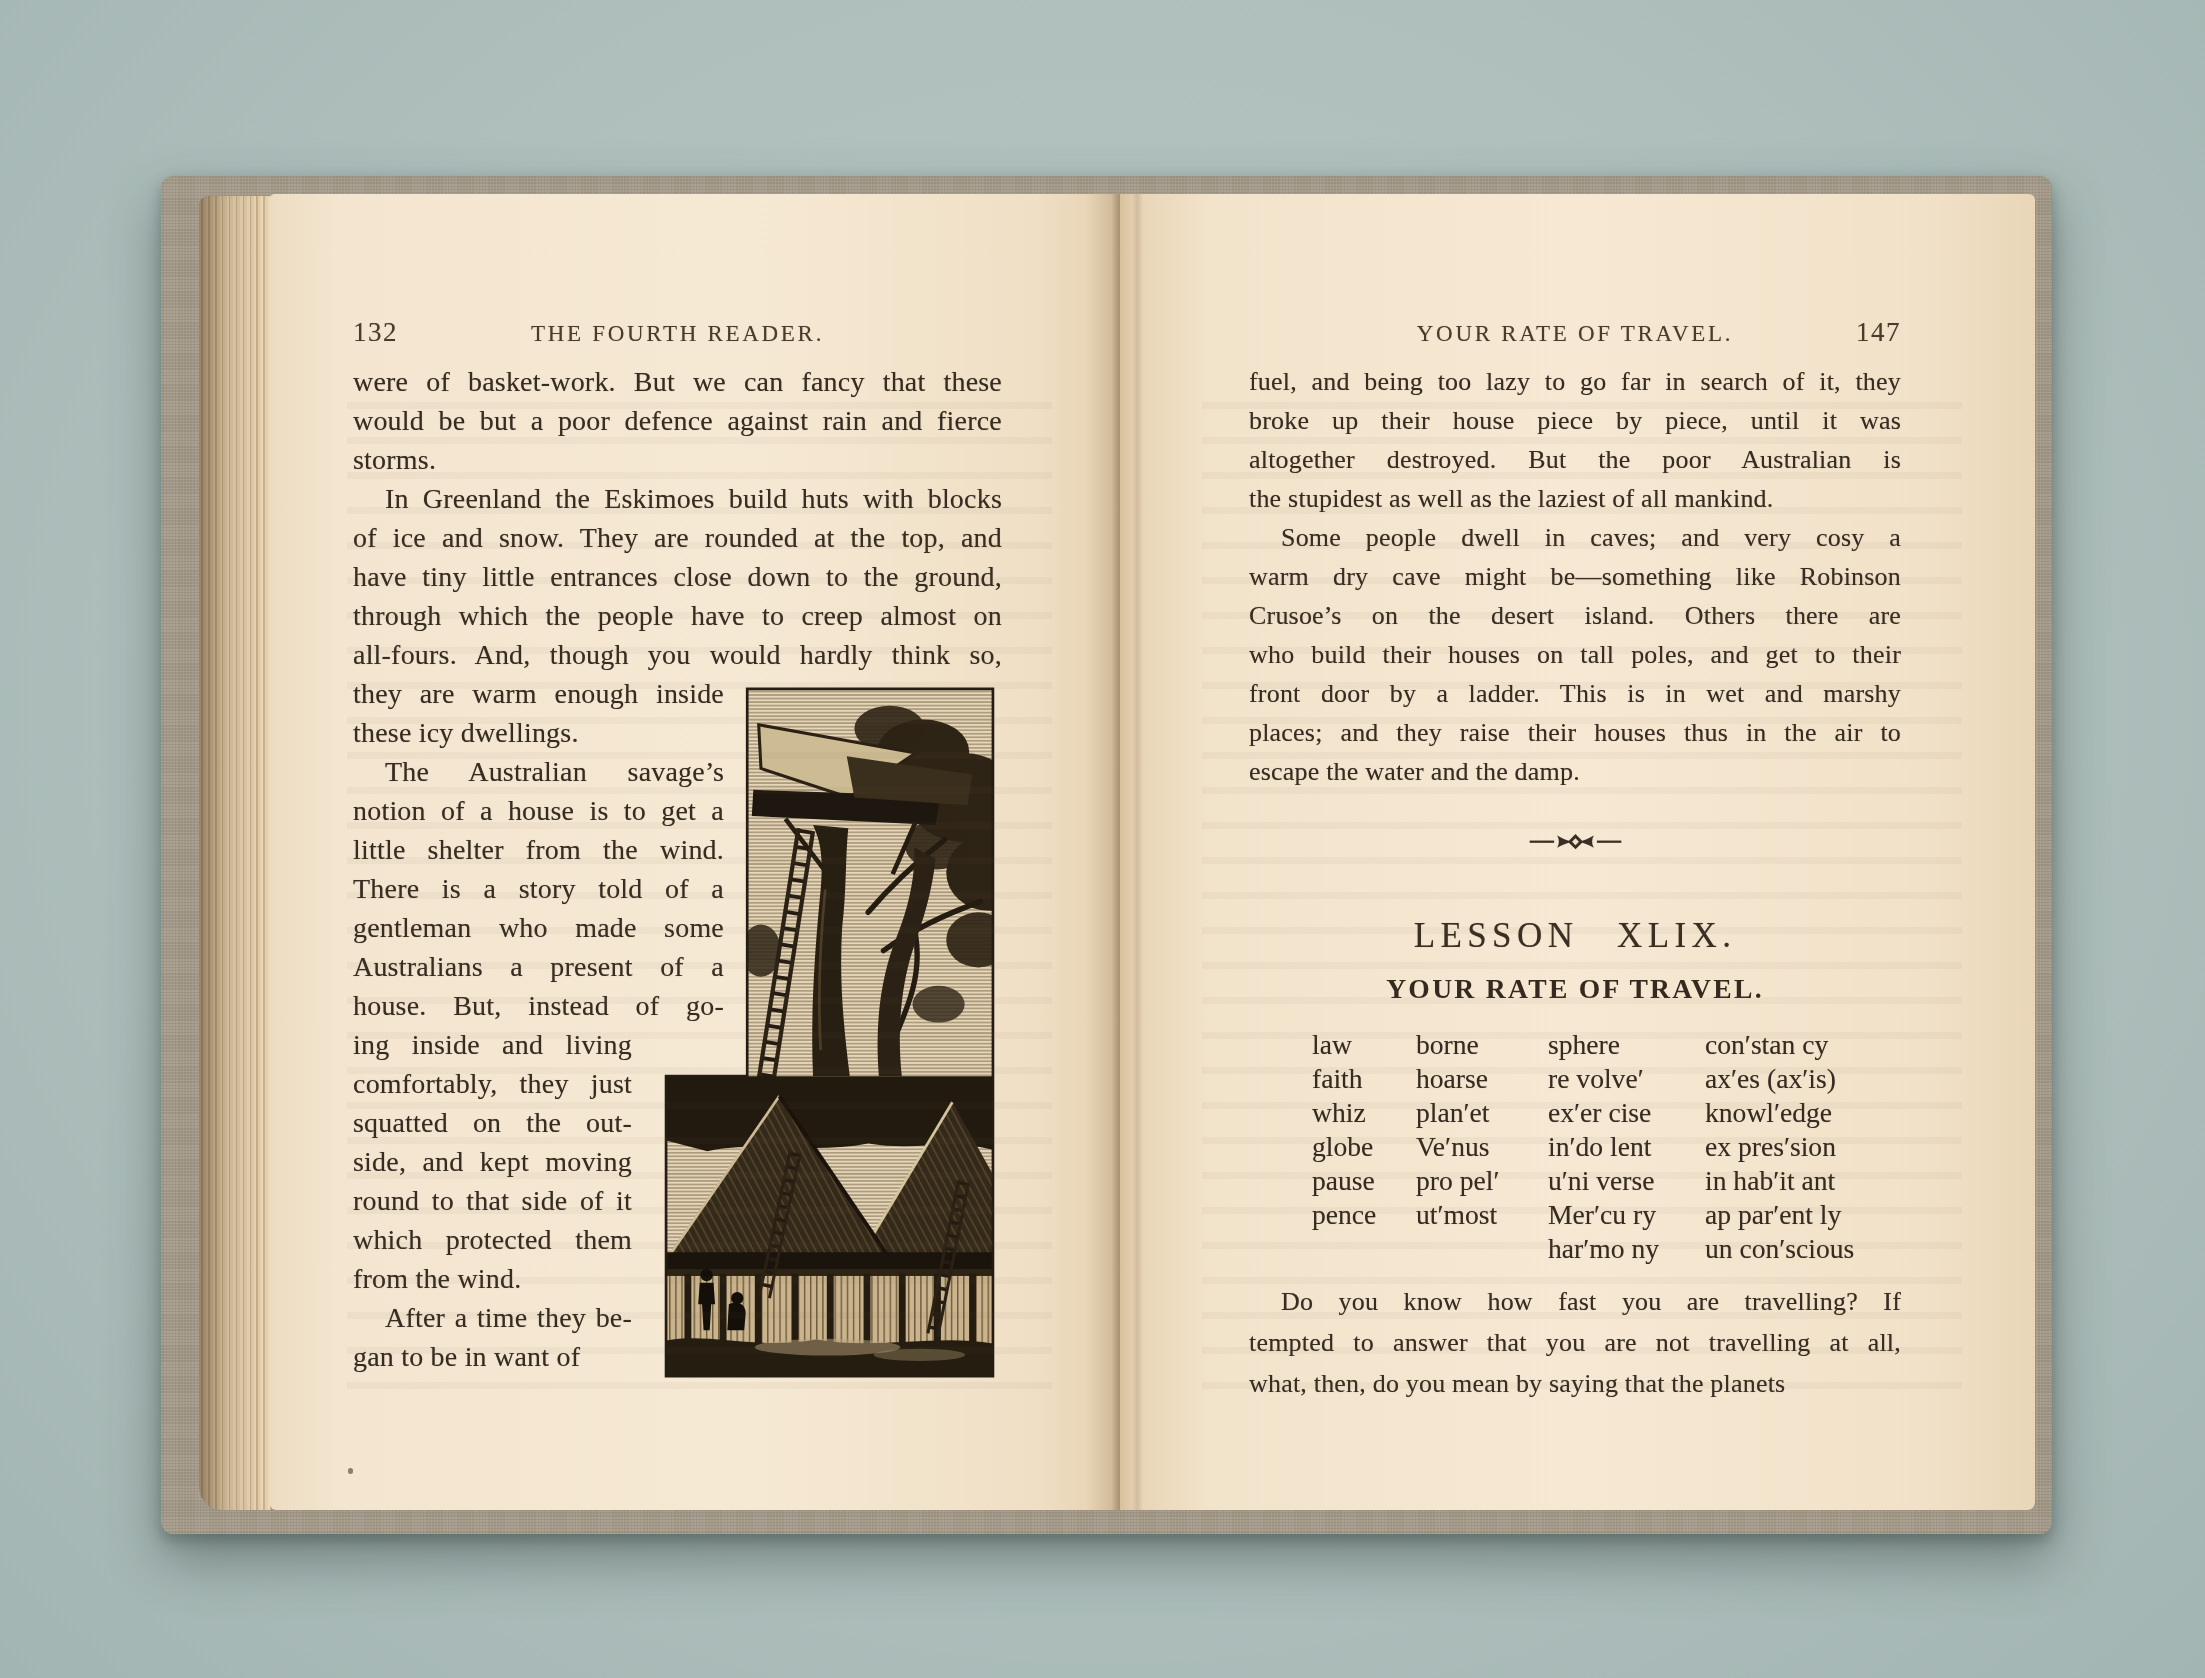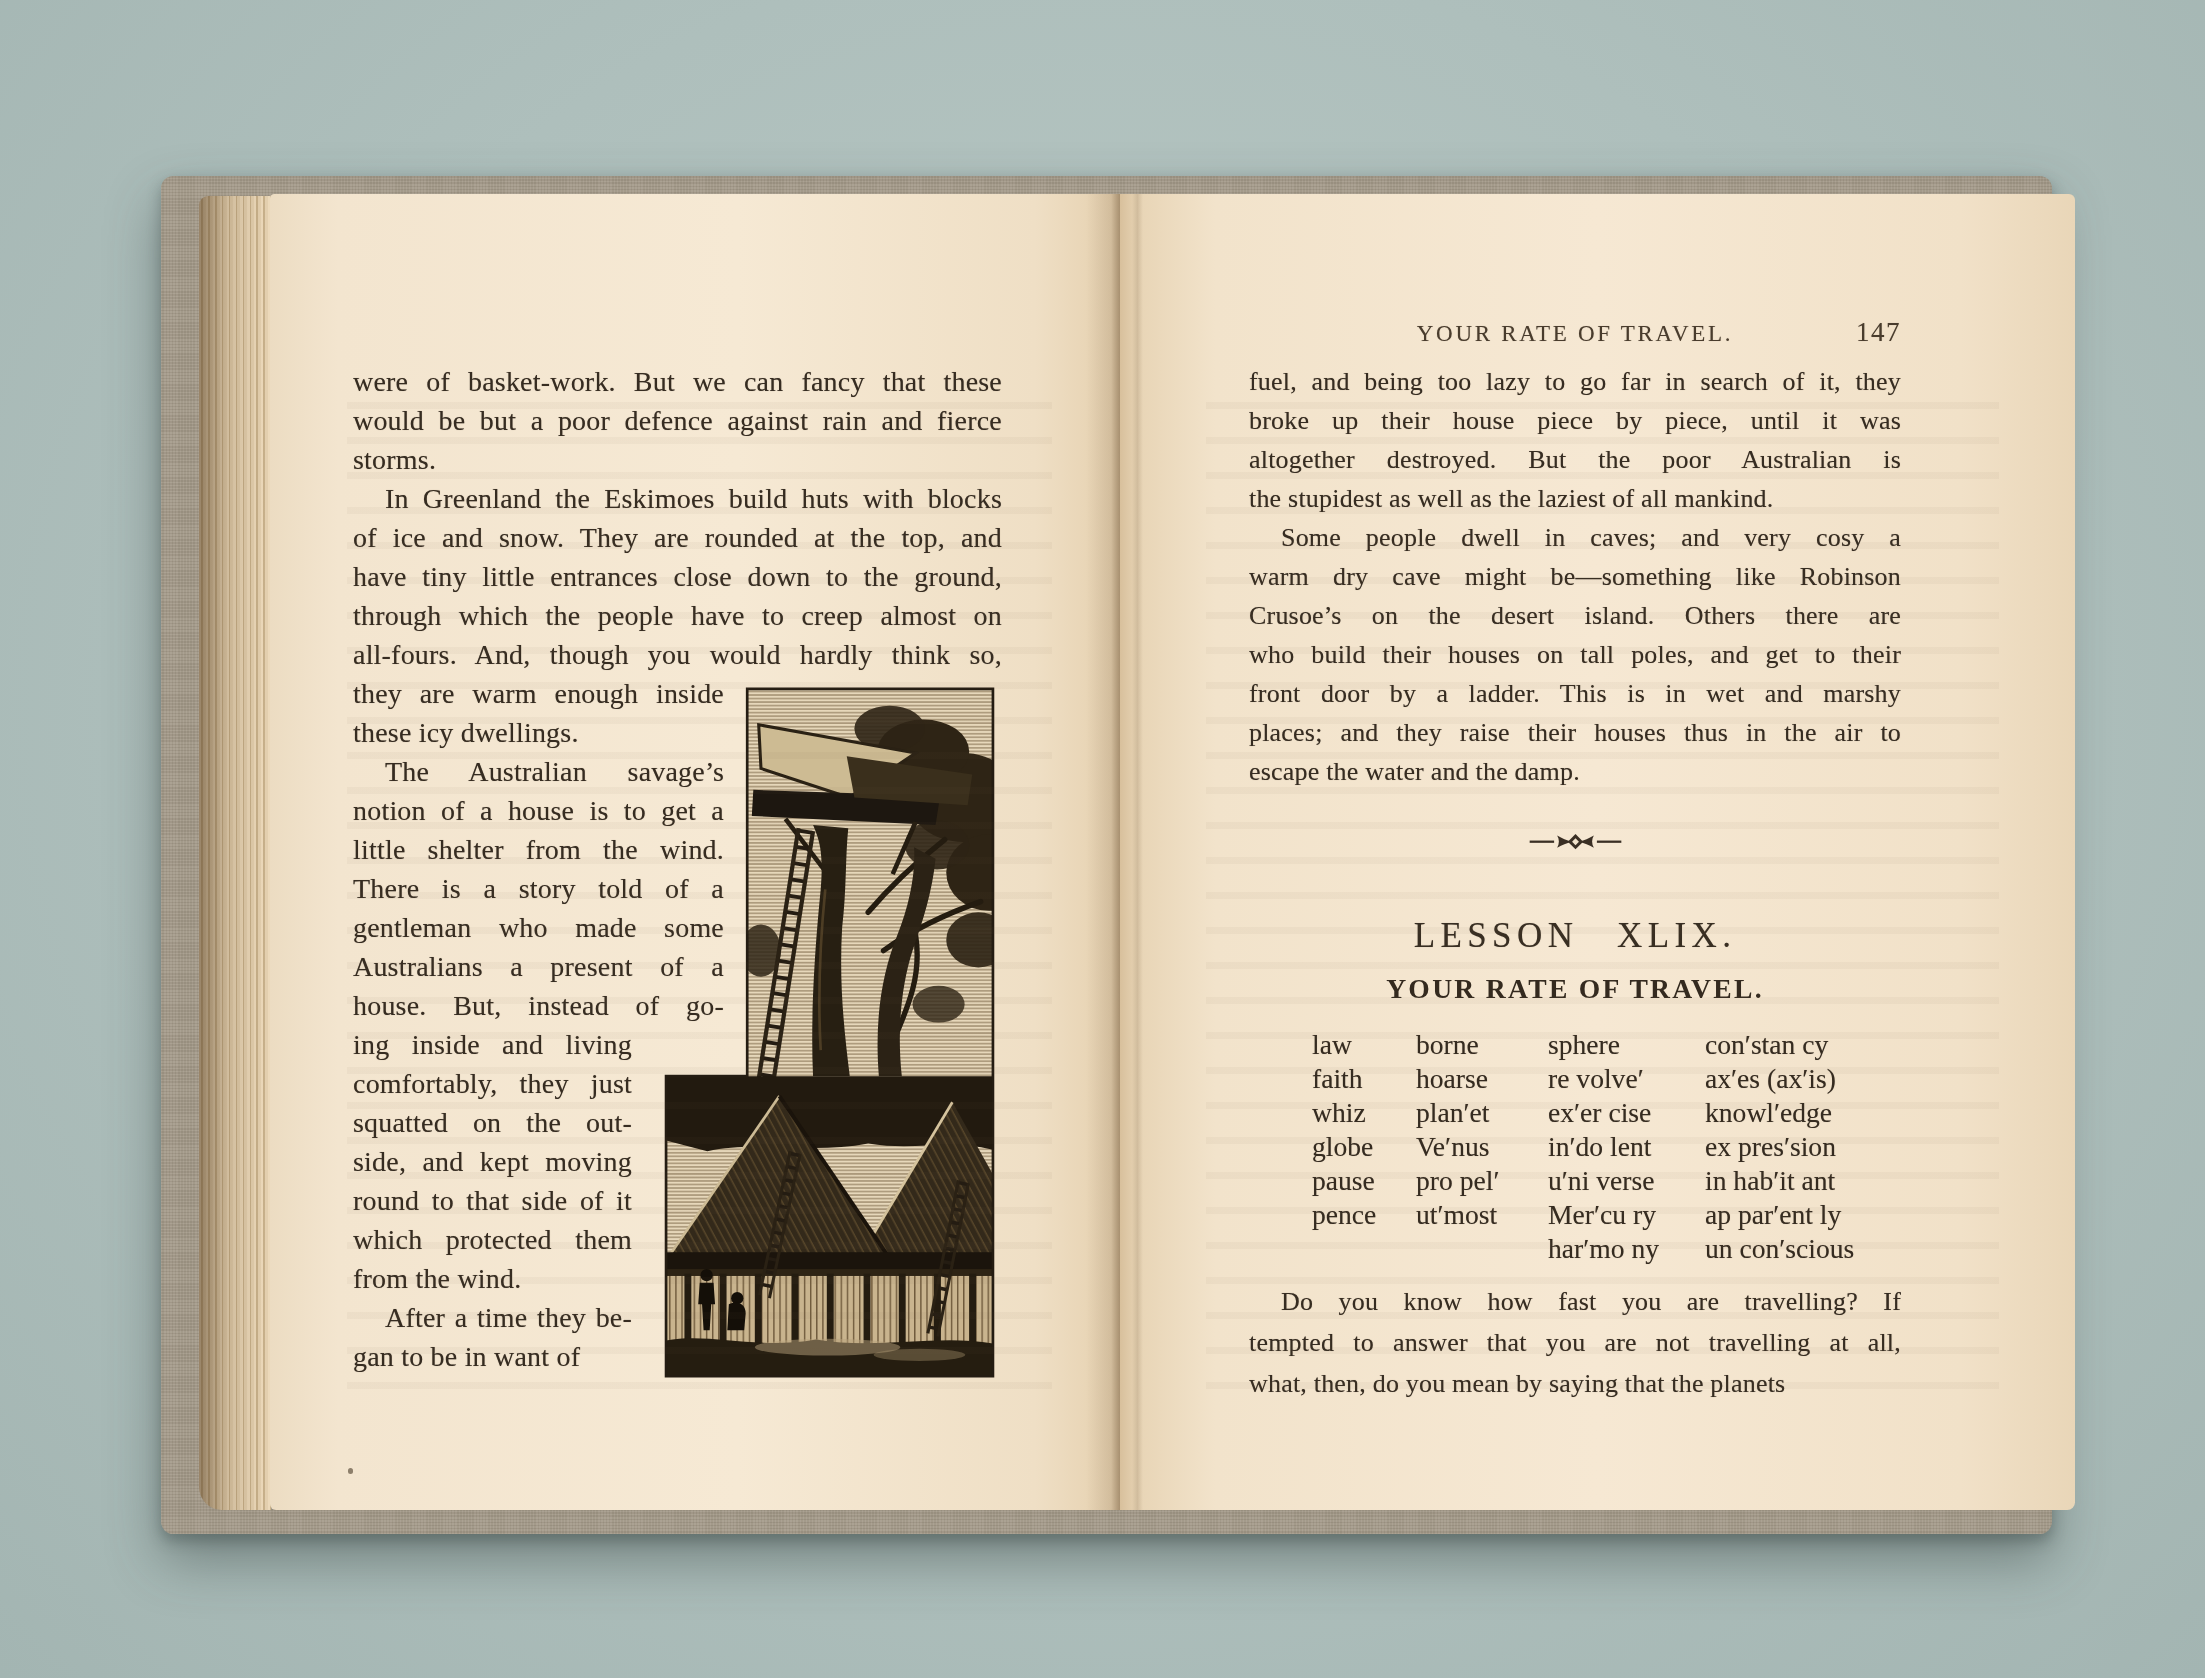--- a/index.html
+++ b/index.html
@@ -24,21 +24,21 @@
       linear-gradient(90deg,rgba(84,62,36,.55) 0,rgba(112,88,55,.22) 40%,rgba(112,88,55,0) 92%),
       repeating-linear-gradient(90deg,#ecd9ba 0 2.3px,#c7b08a 2.3px 3.8px,#e3cfae 3.8px 6.9px);}
   .fan-right{left:1832px;top:21.4px;width:43px;height:1303px;border-radius:0 7.7px 17px 0;
     background:
       linear-gradient(270deg,rgba(84,62,36,.45) 0,rgba(112,88,55,.15) 45%,rgba(112,88,55,0) 95%),
       repeating-linear-gradient(90deg,#eddbbd 0 2.3px,#cdb791 2.3px 3.8px,#e5d2b2 3.8px 6.1px);}
   .page{position:absolute;top:18.4px;height:1316px;}
   .page-left{left:109px;width:850px;border-radius:4.6px 0 0 6.1px;
     background:linear-gradient(90deg,#ecdcc2 0,#f3e5cf 8%,#f6e9d4 55%,#efdfc5 90%,#e6d1b0 99%,#d9c09a 100%);}
   .page-right{left:959px;width:915px;border-radius:0 6.1px 7.7px 0;
-    background:linear-gradient(90deg,#d8c09c 0,#e8d5b6 2%,#f2e3cb 10%,#f6e8d3 50%,#f1e1c8 88%,#e9d6b8 100%);padding-left:40px;}
+    background:linear-gradient(90deg,#d8c09c 0,#e8d5b6 2%,#f2e3cb 10%,#f6e8d3 50%,#f1e1c8 88%,#e9d6b8 100%);}
   .page::after{ 
     content:"";position:absolute;left:9%;right:8%;top:180px;height:1026px;
     background:repeating-linear-gradient(180deg,transparent 0 28px,rgba(112,90,66,.05) 28px 35px);
     pointer-events:none;}
   .page-right::before{content:"";position:absolute;left:12.3px;top:0;width:10.7px;height:100%;
     background:linear-gradient(90deg,transparent,rgba(110,85,55,.18),transparent);}
   .gutter{position:absolute;left:925px;top:18.4px;width:69px;height:1316px;pointer-events:none;
     background:linear-gradient(90deg,rgba(96,72,44,0) 0,rgba(96,72,44,.15) 36%,rgba(66,46,26,.34) 50%,rgba(96,72,44,.13) 64%,rgba(96,72,44,0) 100%);}
   
   .pg-header{position:absolute;top:123px;height:35px;color:#493c2d;}
@@ -86,20 +86,24 @@
 </style>
 </head>
 <body>
 
 <div class="scene">
   <div class="book">
     <div class="fan fan-left"></div>
     <div class="fan fan-right"></div>
 
     <div class="page page-left">
+      <div class="pg-header">
+        <span class="pg-num nleft">132</span>
+        <span class="pg-title">THE FOURTH READER.</span>
+      </div>
       <div class="pg-body">
         <div class="tblock w-full">
             <div class="tline">were of basket-work.  But we can fancy that these</div>
             <div class="tline">would be but a poor defence against rain and fierce</div>
             <div class="tline tlast">storms.</div>
           </div>
         <div class="tblock w-full ind cont">
             <div class="tline">In Greenland the Eskimoes build huts with blocks</div>
             <div class="tline">of ice and snow.  They are rounded at the top, and</div>
             <div class="tline">have tiny little entrances close down to the ground,</div>

